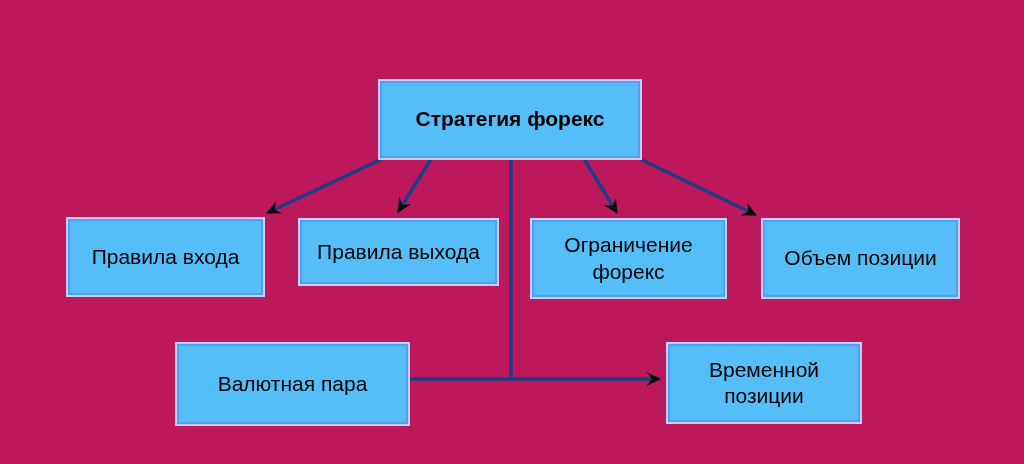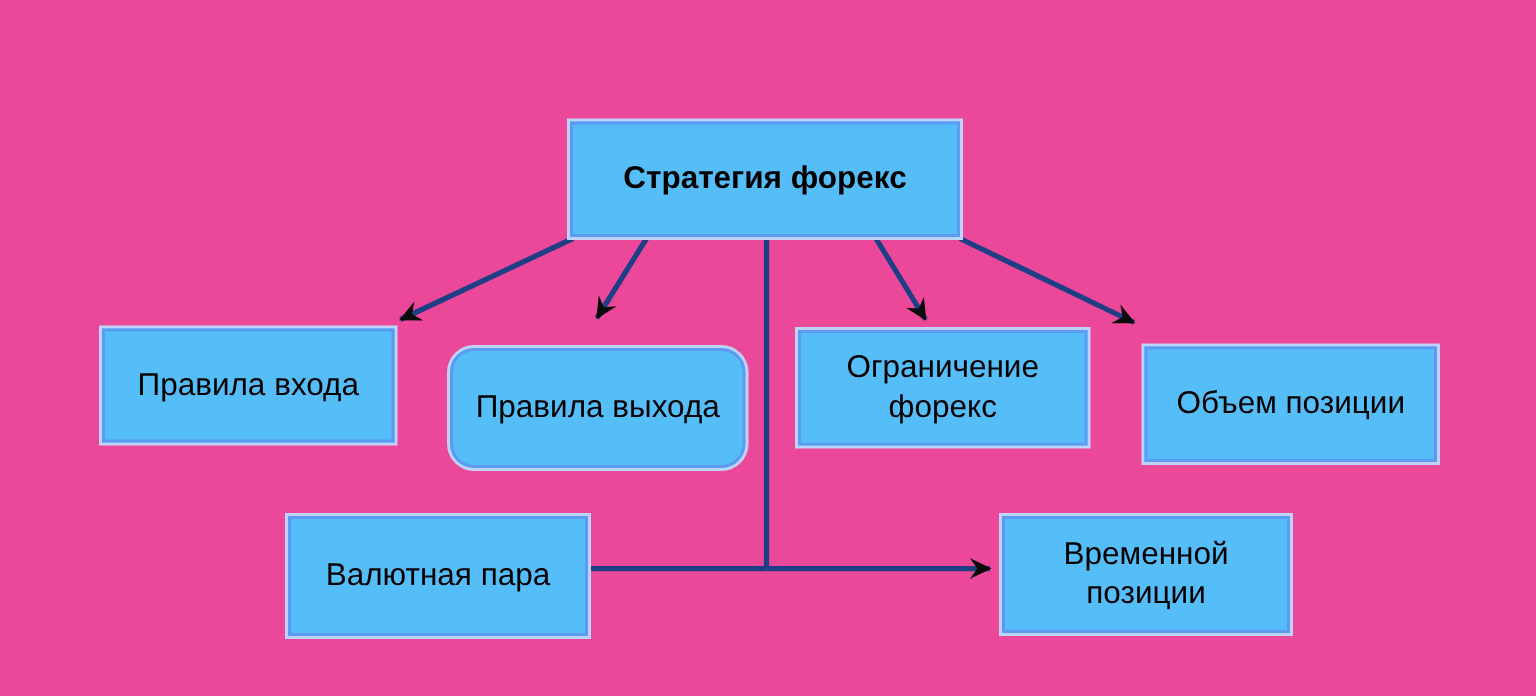--- a/index.html
+++ b/index.html
@@ -5,21 +5,21 @@
   html, body {
     margin: 0;
     padding: 0;
     background: #ffffff;
     font-family: "Liberation Sans", "DejaVu Sans", sans-serif;
   }
   .canvas {
     position: relative;
     width: 1024px;
     height: 464px;
-    background: #ec4899;
+    background: #be185d;
     overflow: hidden;
   }
   .overlay {
     position: absolute;
     left: 0;
     top: 0;
     width: 1024px;
     height: 464px;
     pointer-events: none;
   }
@@ -45,24 +45,24 @@
     font-size: 21px;
     line-height: 1.25;
     padding: 0 14px;
   }
   .node.root {
     font-weight: bold;
     font-size: 21px;
   }
   .n-root   { left: 380px; top: 81px;  width: 260px; height: 77px; }
   .n-entry  { left: 68px;  top: 219px; width: 195px; height: 76px; }
-  .n-exit   { left: 300px; top: 232px; width: 197px; height: 80px; border-radius: 16px; }
+  .n-exit   { left: 300px; top: 220px; width: 197px; height: 64px; }
   .n-loss   { left: 532px; top: 220px; width: 193px; height: 77px; }
-  .n-volume { left: 763px; top: 220px; width: 195px; height: 77px; margin-top: 11px; }
-  .n-pair   { left: 192px; top: 344px; width: 200px; height: 80px; }
+  .n-volume { left: 763px; top: 220px; width: 195px; height: 77px; }
+  .n-pair   { left: 177px; top: 344px; width: 231px; height: 80px; }
   .n-time   { left: 668px; top: 344px; width: 192px; height: 78px; }
 </style>
 </head>
 <body>
 
 <div class="canvas">
 
   <svg class="overlay" viewBox="0 0 1024 464" xmlns="http://www.w3.org/2000/svg">
     <defs>
       <marker id="ah" markerUnits="userSpaceOnUse" markerWidth="18" markerHeight="17" refX="15" refY="8.5" orient="auto">

